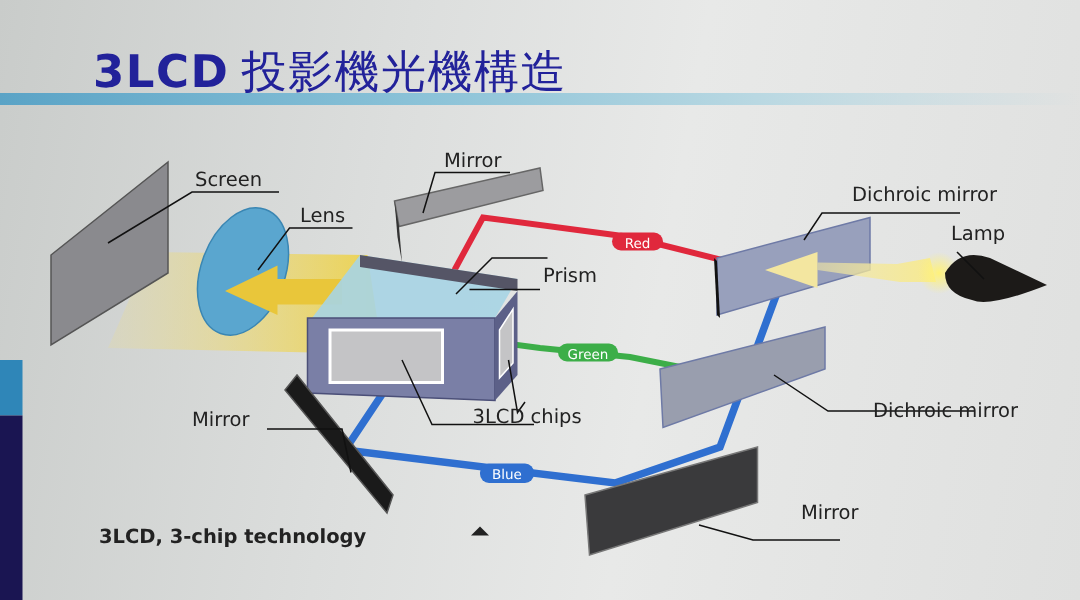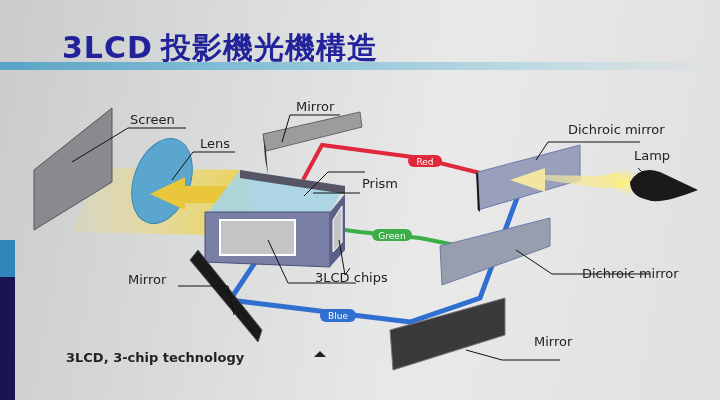--- a/index.html
+++ b/index.html
@@ -1,21 +1,21 @@
 <!DOCTYPE html>
 <html><head>
   <meta charset="utf-8">
   <style>
     html, body { margin:0; padding:0; }
     body { width:720px; height:400px; overflow:hidden; position:relative;
       background: linear-gradient(100deg, #c9ccca 0%, #dcdedd 35%, #e8e9e8 60%, #dfe0df 100%);
       font-family: "Liberation Sans", sans-serif; }
     .title { position:absolute; left:62px; top:28px; font-size:30px; font-weight:bold; color:#22229a;
       font-family:"DejaVu Sans", sans-serif; letter-spacing:1px; white-space:nowrap; }
-    .title .cjk { font-weight:bold; font-family:"DejaVu Serif", serif; margin-left:8px;text-align:right; }
+    .title .cjk { font-weight:normal; font-family:"DejaVu Serif", serif; margin-left:8px;text-align:right; }
     .title-bar { position:absolute; left:0; top:62px; width:720px; height:8px;
       background: linear-gradient(90deg, #5aa3c6 0%, #8cc3d8 40%, #b9d8e2 70%, rgba(220,225,226,0) 100%); }
     .side-accent-light { position:absolute; left:0; top:240px; width:15px; height:37px; background:#2f86b8; }
     .side-accent-dark { position:absolute; left:0; top:277px; width:15px; height:123px; background:#1a1552; }
     svg.diagram { position:absolute; left:0; top:0; }
     .lbl { font-family:"DejaVu Sans", sans-serif; fill:#222; }
     .beam-lbl { font-family:"DejaVu Sans", sans-serif; fill:#fff; font-size:9px; }
   </style>
 </head>
 <body>

